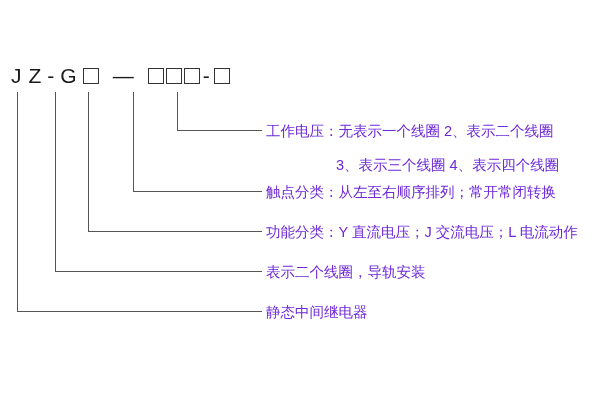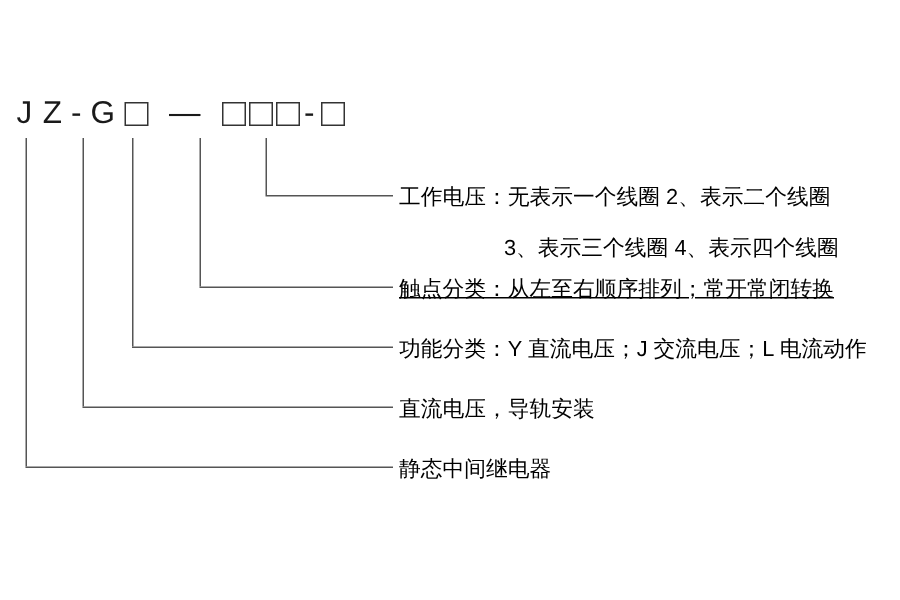--- a/index.html
+++ b/index.html
@@ -67,21 +67,21 @@
   .hline {
     position: absolute;
     height: 1px;
     background: #555;
   }
 
   
   .note {
     position: absolute;
     font-size: 14.5px;
-    color: #000000;
+    color: #6d28d9;
     white-space: nowrap;
     font-family: "Liberation Sans", "DejaVu Sans", sans-serif;
   }
 </style>
 </head>
 <body>
 
 <div id="stage">
 
   <div class="code-row">
@@ -110,18 +110,18 @@
   <div class="hline" style="left:88px; top:231px; width:174px;"></div>
 
   <div class="vline" style="left:55px; top:92px; height:179px;"></div>
   <div class="hline" style="left:55px; top:271px; width:207px;"></div>
 
   <div class="vline" style="left:17px; top:92px; height:219px;"></div>
   <div class="hline" style="left:17px; top:311px; width:245px;"></div>
 
   <div class="note" style="left:266px; top:122px;">工作电压：无表示一个线圈    2、表示二个线圈</div>
   <div class="note" style="left:320px; top:156px;margin-left:16px;">3、表示三个线圈   4、表示四个线圈</div>
-  <div class="note" style="left:266px; top:183px;text-decoration:underline;">触点分类：从左至右顺序排列；常开常闭转换</div>
+  <div class="note" style="left:266px; top:183px;">触点分类：从左至右顺序排列；常开常闭转换</div>
   <div class="note" style="left:266px; top:223px;text-align:center;">功能分类：Y 直流电压；J 交流电压；L 电流动作</div>
-  <div class="note" style="left:266px; top:263px;">直流电压，导轨安装</div>
+  <div class="note" style="left:266px; top:263px;">表示二个线圈，导轨安装</div>
   <div class="note" style="left:266px; top:303px;text-align:right;">静态中间继电器</div>
 
 </div>
 
 </body></html>

